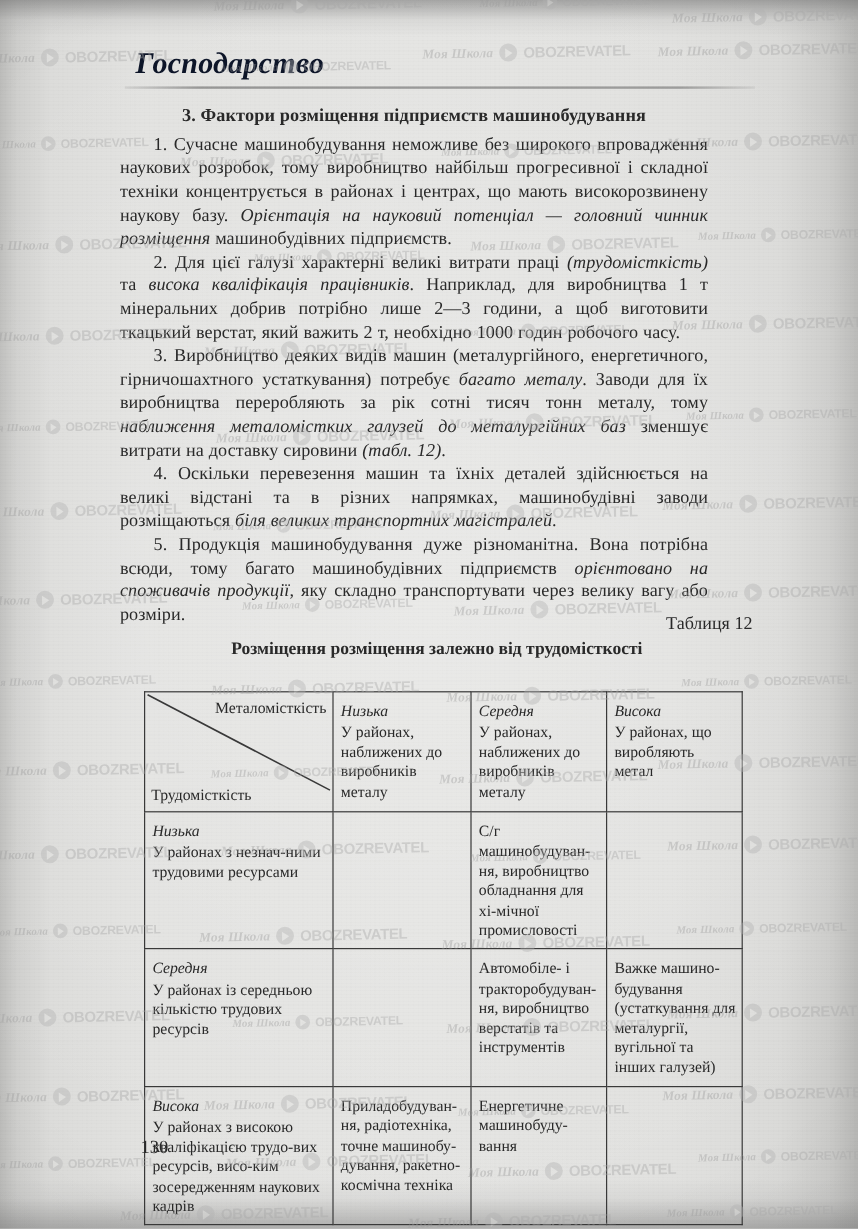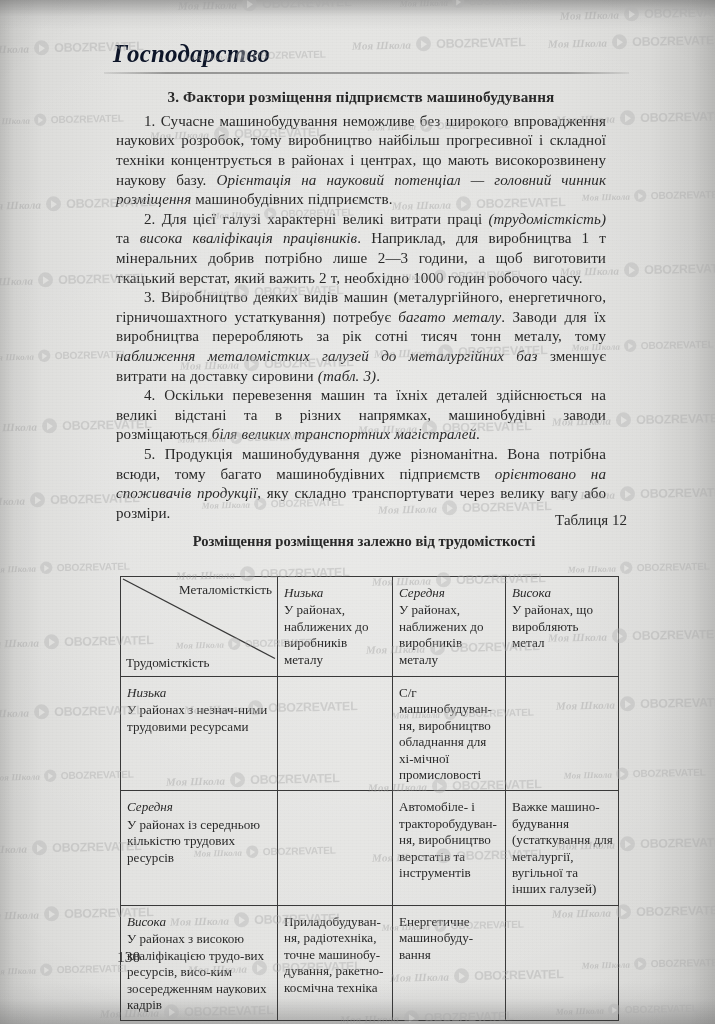--- a/index.html
+++ b/index.html
@@ -123,21 +123,21 @@
     position: absolute;
     left: 104px;
     right: 86px;
     top: 72px;
     height: 2px;
     background: linear-gradient(90deg, rgba(120,120,120,.15), rgba(90,90,90,.55) 12%, rgba(90,90,90,.5) 88%, rgba(120,120,120,.12));
   }
 
   #body-col {
     position: absolute;
-    left: 116px;
+    left: 100px;
     top: 88px;
     width: 490px;
   }
   h3#section-title {
     margin: 0 0 5px 0;
     font-size: 15.2px;
     font-weight: 700;
     text-align: center;
     letter-spacing: .1px;
     line-height: 1.24;
@@ -247,21 +247,21 @@
   <div id="content">
 
     <div id="running-head">Господарство</div>
     <div id="head-rule"></div>
 
     <div id="body-col">
       <h3 id="section-title">3. Фактори розміщення підприємств машинобудування</h3>
 
       <p class="para">1. Сучасне машинобудування неможливе без широкого впровадження наукових розробок, тому виробництво найбільш прогресивної і складної техніки концентрується в районах і центрах, що мають високорозвинену наукову базу. <i>Орієнтація на науковий потенціал — головний чинник розміщення</i> машинобудівних підприємств.</p>
       <p class="para">2. Для цієї галузі характерні великі витрати праці <i>(трудомісткість)</i> та <i>висока кваліфікація працівників</i>. Наприклад, для виробництва 1 т мінеральних добрив потрібно лише 2—3 години, а щоб виготовити ткацький верстат, який важить 2 т, необхідно 1000 годин робочого часу.</p>
-      <p class="para">3. Виробництво деяких видів машин (металургійного, енергетичного, гірничошахтного устаткування) потребує <i>багато металу</i>. Заводи для їх виробництва переробляють за рік сотні тисяч тонн металу, тому <i>наближення металомістких галузей до металургійних баз</i> зменшує витрати на доставку сировини <i>(табл. 3)</i>.</p>
+      <p class="para">3. Виробництво деяких видів машин (металургійного, енергетичного, гірничошахтного устаткування) потребує <i>багато металу</i>. Заводи для їх виробництва переробляють за рік сотні тисяч тонн металу, тому <i>наближення металомістких галузей до металургійних баз</i> зменшує витрати на доставку сировини <i>(табл. 12)</i>.</p>
       <p class="para">4. Оскільки перевезення машин та їхніх деталей здійснюється на великі відстані та в різних напрямках, машинобудівні заводи розміщаються <i>біля великих транспортних магістралей</i>.</p>
       <p class="para">5. Продукція машинобудування дуже різноманітна. Вона потрібна всюди, тому багато машинобудівних підприємств <i>орієнтовано на споживачів продукції</i>, яку складно транспортувати через велику вагу або розміри.</p>
     </div>
 
     <div id="table-number">Таблиця 12</div>
 
     <div id="table-caption">
       <div>Розміщення розміщення залежно від трудомісткості</div>
     </div>
 

